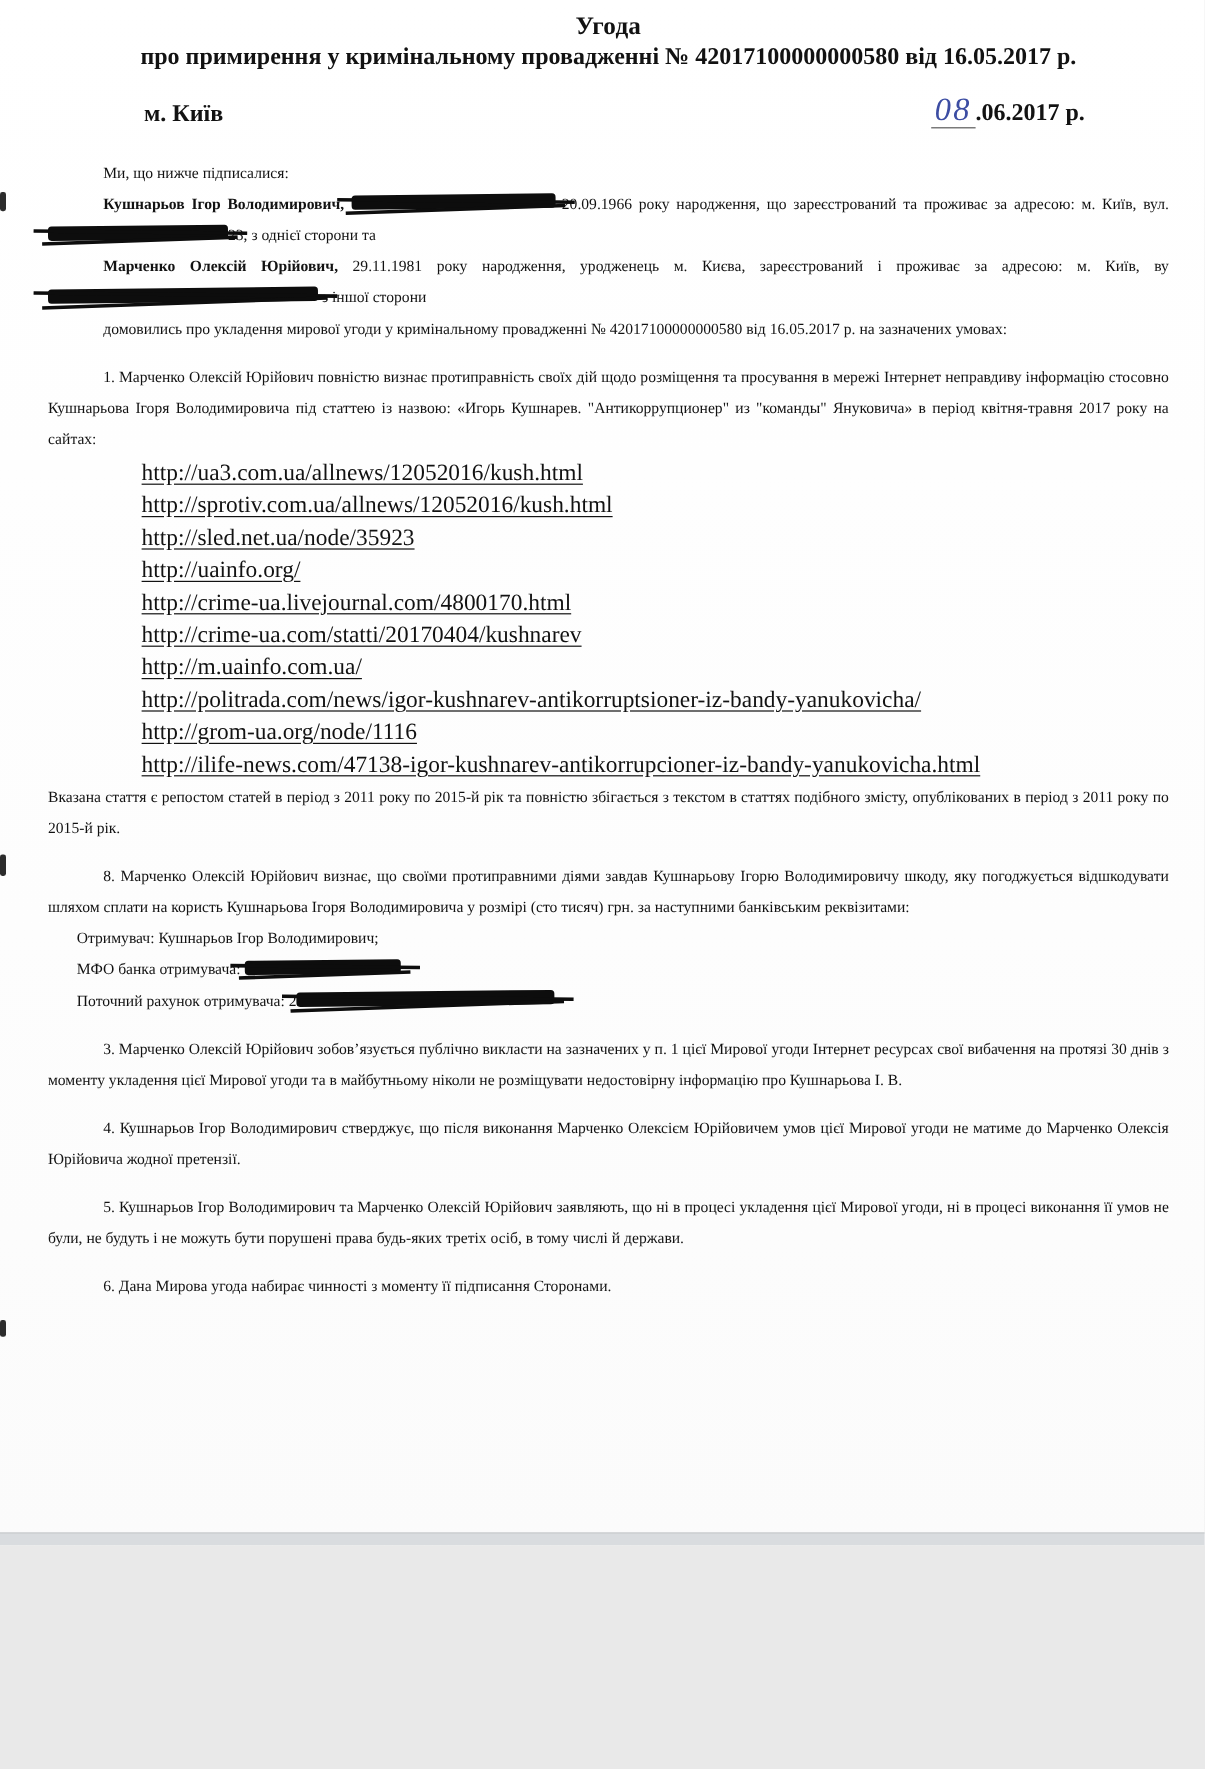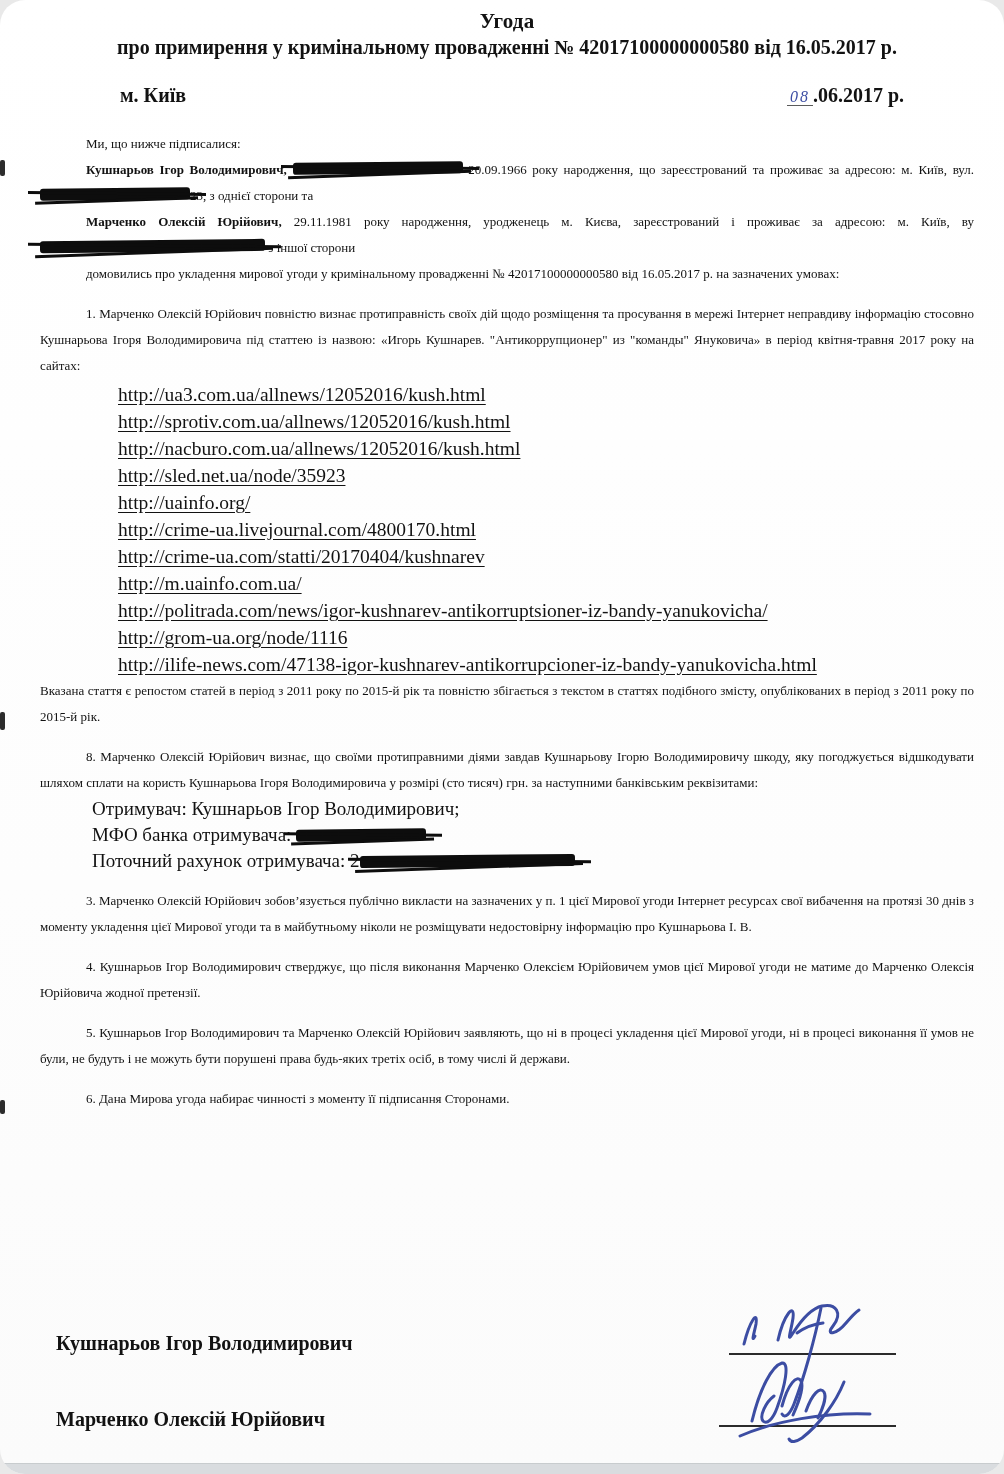--- a/index.html
+++ b/index.html
@@ -1,40 +1,39 @@
 <!DOCTYPE html>
 <html><head>
 <meta charset="utf-8">
 <style>
   html,body { margin:0; padding:0; background:#e9e9e9; }
   .page {
     position:relative;
-    width:1004px; height:1474px;
+    width:1004px; height:1288px;
     margin:0 auto;
     background:linear-gradient(180deg,#ffffff 0%,#fdfdfd 60%,#fbfbfb 100%);
     font-family:"Liberation Serif","DejaVu Serif",serif;
     color:#121212;
     overflow:hidden;
-    border-radius:25px;
   }
   .inner { padding:8px 30px 0 40px; }
   .title {
     text-align:center; font-weight:bold; font-size:21px; line-height:26px;
     letter-spacing:0.2px;
   }
   .subtitle {
     text-align:center; font-weight:bold; font-size:20px; line-height:27px;
   }
   .city-date {
     display:flex; justify-content:space-between; align-items:flex-end;
     margin-top:16px; padding-left:80px; padding-right:70px;
     font-weight:bold; font-size:20px; height:30px;
   }
   .hand-day {
-    color:#3c4da3; font-size:16px; font-style:italic; font-weight:normal;
+    color:#3c4da3; font-size:27px; font-style:italic; font-weight:normal;
     border-bottom:1.5px solid #5a5a5a; padding:0 3px; letter-spacing:2px;
   }
   .para { font-size:13px; line-height:26px; margin:0; }
   .indent { text-indent:46px; }
   .justify { text-align:justify; }
   .intro-gap { margin-top:24px; }
   .gap { margin-top:14px; }
   b { font-weight:bold; }
   
   .scribble {
@@ -47,21 +46,21 @@
   }
   .scribble::after {
     content:""; position:absolute; left:-5px; right:-8px; bottom:-2px; height:3px;
     background:#0d0d0d; transform:rotate(-1.4deg);
   }
   .w170 { width:170px; } .w150 { width:150px; } .w225 { width:225px; }
   .w130 { width:130px; } .w215 { width:215px; }
   .links { list-style:none; margin:2px 0 0 78px; padding:0; }
   .links li { font-size:19.5px; line-height:27px; }
   .links li span { text-decoration:underline; text-underline-offset:3px; }
-  .req { margin-left:52px; font-size:19px; line-height:26px; }
+  .req { margin-left:24px; font-size:13px; line-height:26px; }
   
   .sig-block { position:absolute; left:56px; right:0; top:1290px; height:175px; }
   .sig-name { position:absolute; left:0; font-weight:bold; font-size:20px; }
   .sig-name.n1 { top:42px; }
   .sig-name.n2 { top:118px; }
   .sig-svg { position:absolute; right:80px; top:-4px; }
   .bottom-bar {
     position:absolute; bottom:0; left:0; width:100%; height:10px;
     background:#d9dcdf; border-top:1px solid #c8ccce;
   }
@@ -91,21 +90,20 @@
       <span>29.11.1981 року народження, уродженець м. Києва, зареєстрований і проживає за адресою: м. Київ, ву</span><span class="scribble w225"></span>
       <span>з іншої сторони</span></p>
 
     <p class="para indent justify">домовились про укладення мирової угоди у кримінальному провадженні № 42017100000000580 від 16.05.2017 р. на зазначених умовах:</p>
 
     <p class="para indent justify gap">1. Марченко Олексій Юрійович повністю визнає протиправність своїх дій щодо розміщення та просування в мережі Інтернет неправдиву інформацію стосовно Кушнарьова Ігоря Володимировича під статтею із назвою: «Игорь Кушнарев. "Антикоррупционер" из "команды" Януковича» в період квітня-травня 2017 року на сайтах:</p>
 
     <ul class="links">
       <li><span>http://ua3.com.ua/allnews/12052016/kush.html</span></li>
       <li><span>http://sprotiv.com.ua/allnews/12052016/kush.html</span></li>
-      <li><span>http://nacburo.com.ua/allnews/12052016/kush.html</span></li>
       <li><span>http://sled.net.ua/node/35923</span></li>
       <li><span>http://uainfo.org/</span></li>
       <li><span>http://crime-ua.livejournal.com/4800170.html</span></li>
       <li><span>http://crime-ua.com/statti/20170404/kushnarev</span></li>
       <li><span>http://m.uainfo.com.ua/</span></li>
       <li><span>http://politrada.com/news/igor-kushnarev-antikorruptsioner-iz-bandy-yanukovicha/</span></li>
       <li><span>http://grom-ua.org/node/1116</span></li>
       <li><span>http://ilife-news.com/47138-igor-kushnarev-antikorrupcioner-iz-bandy-yanukovicha.html</span></li>
     </ul>
 

